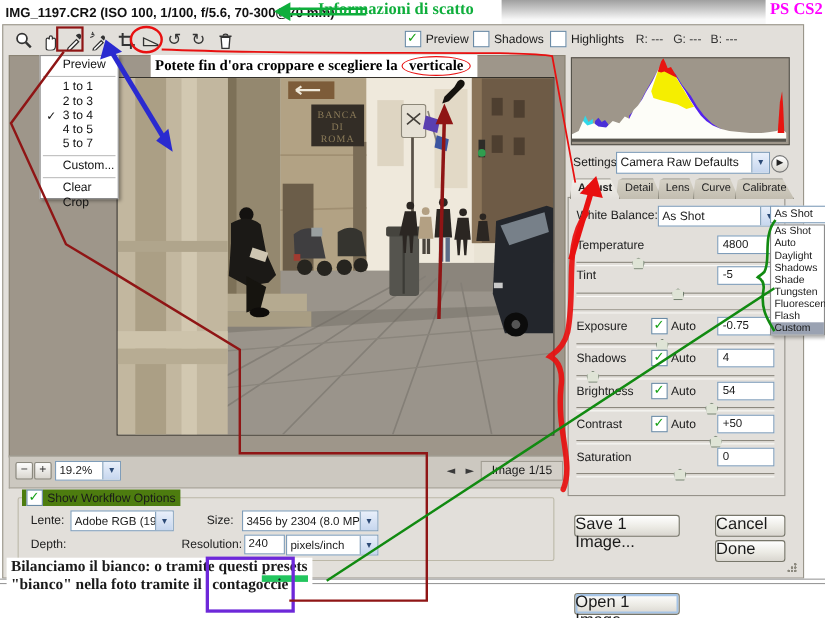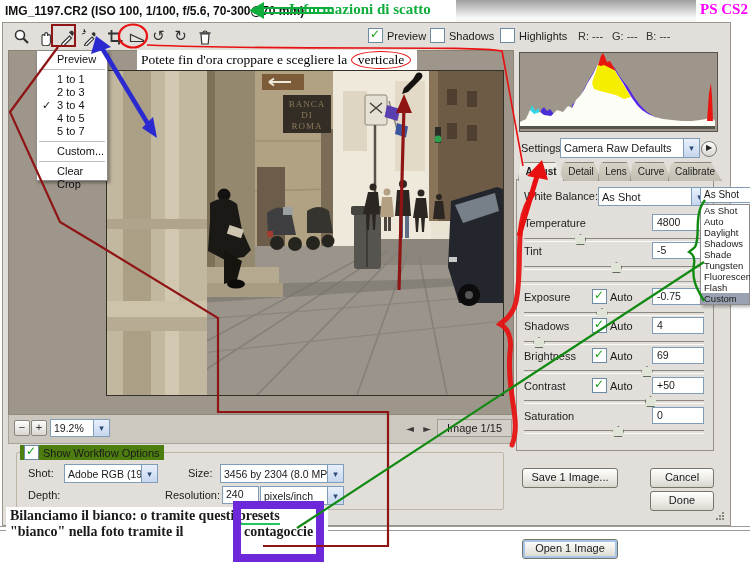--- a/index.html
+++ b/index.html
@@ -27,28 +27,28 @@
   
   .preview-area{left:8px;top:50px;width:504px;height:364px;background:#9e968a;border:1px solid #8a8374;}
   .photo{left:106px;top:70px;width:396px;height:324px;border:1px solid #34312b;}
   
   .menu{left:36px;top:50px;width:70px;background:#fff;border:1px solid #8c8c8c;
         box-shadow:2px 2px 3px rgba(0,0,0,.35);padding:2px 0;z-index:5;}
   .mi{height:13px;line-height:13px;padding-left:20px;position:relative;color:#111;}
   .mi.checked::before{content:"✓";position:absolute;left:5px;top:0;font-family:"DejaVu Sans",sans-serif;font-size:11px;}
   .msep{height:1px;background:#bdbdbd;margin:3px 2px;}
   
-  .note{background:#fff;font-family:"Liberation Serif",serif;font-weight:normal;color:#000;z-index:6;}
+  .note{background:#fff;font-family:"Liberation Serif",serif;font-weight:bold;color:#000;z-index:6;}
   .crop-note{left:137px;top:50px;font-size:13.5px;padding:2px 6px 2px 4px;white-space:nowrap;}
   .circled{border:1.6px solid #e81010;border-radius:50%;padding:0 6px 1px 6px;}
   .adjust-note{left:237px;top:342px;font-size:13.5px;line-height:17px;padding:2px 5px;white-space:nowrap;}
   .bottom-note{left:6px;top:507px;font-size:14px;line-height:15.5px;background:#fff;padding:1px 4px;z-index:6;
                font-family:"Liberation Serif",serif;font-weight:bold;white-space:nowrap;}
-  .presets-word{border-bottom:2px solid #22c55e;}
-  .boxed-word{border:8px solid #6d28d9;padding:15px 3px;margin-left:46px;}
+  .presets-word{border-bottom:6px solid #22c55e;}
+  .boxed-word{border:3px solid #6d28d9;padding:15px 3px;}
   
   .status-strip{left:8px;top:414px;width:504px;height:28px;background:#ccc8c0;border:1px solid #a8a49a;border-top:1px solid #8f8b80;}
   .sbtn{width:14px;height:14px;background:linear-gradient(#fdfdfd,#d9d6cf);border:1px solid #8a887e;border-radius:2px;
         text-align:center;line-height:12px;font-size:11px;color:#333;}
   .combo{background:#fff;border:1px solid #7f9db9;display:flex;align-items:center;overflow:hidden;}
   .cval{flex:1;padding-left:3px;white-space:nowrap;overflow:hidden;font-size:10.5px;}
   .carrow{width:15px;align-self:stretch;background:linear-gradient(#e9f0fb,#c6d6ee);border-left:1px solid #7f9db9;
           display:flex;align-items:center;justify-content:center;}
   .carrow::after{content:"▾";font-family:"DejaVu Sans",sans-serif;font-size:9px;color:#2c4a76;}
   .navarrow{font-family:"DejaVu Sans",sans-serif;font-size:10px;color:#3a3a3a;width:16px;height:15px;text-align:center;line-height:15px;}
@@ -75,21 +75,21 @@
   .psep{left:520px;top:281px;width:186px;height:2px;border-top:1px solid #a39f95;border-bottom:1px solid #f6f5f2;}
   .autolbl{margin-left:3px;}
   
   .popup-head{left:700px;top:187px;width:48px;height:14px;background:#fff;border:1px solid #7f9db9;
               font-size:10px;line-height:14px;padding-left:3px;z-index:7;}
   .popup{left:700px;top:204px;width:48px;background:#fff;border:1px solid #8c8c8c;box-shadow:2px 2px 3px rgba(0,0,0,.3);z-index:7;}
   .pi{height:11px;line-height:11px;font-size:9.5px;padding-left:3px;white-space:nowrap;}
   .pi.sel{background:#9aa2b2;}
   
   .btn{background:linear-gradient(#ffffff,#ecebe5 55%,#d9d6cf);border:1px solid #77766a;border-radius:3px;
-       text-align:center;line-height:16px;font-size:11px;color:#1a1a1a;height:18px;}
+       text-align:left;line-height:16px;font-size:15px;color:#1a1a1a;height:18px;}
   .btn.default{box-shadow:inset 0 0 0 2px #a5c4e6;margin-top:48px;}
   .grip{left:715px;top:511px;width:10px;height:10px;
         background:radial-gradient(circle at 8px 2px,#8b887d 1px,transparent 1.4px),
                    radial-gradient(circle at 5px 5px,#8b887d 1px,transparent 1.4px),
                    radial-gradient(circle at 8px 5px,#8b887d 1px,transparent 1.4px),
                    radial-gradient(circle at 2px 8px,#8b887d 1px,transparent 1.4px),
                    radial-gradient(circle at 5px 8px,#8b887d 1px,transparent 1.4px),
                    radial-gradient(circle at 8px 8px,#8b887d 1px,transparent 1.4px);}
   
   .overlay{left:0;top:0;width:750px;height:562px;z-index:10;pointer-events:none;}
@@ -284,21 +284,21 @@
   </div>
   <span class="abs navarrow" style="left:402px;top:421px">◄</span>
   <span class="abs navarrow" style="left:419px;top:421px">►</span>
   <span class="abs posbox" style="left:437px;top:419px;width:73px;height:16px">Image 1/15</span>
 
   <div class="abs group"></div>
   <div class="abs legend">
     <span class="chk checked"></span>
     <span class="chklbl">Show Workflow Options</span>
   </div>
-  <span class="abs wlabel" style="left:28px;top:467px">Shot:</span>
+  <span class="abs wlabel" style="left:28px;top:467px">Lente:</span>
   <div class="abs combo" style="left:64px;top:464px;width:92px;height:17px">
     <span class="cval">Adobe RGB (1998)</span>
       <span class="carrow"></span>
   </div>
   <span class="abs wlabel" style="left:188px;top:467px">Size:</span>
   <div class="abs combo" style="left:220px;top:464px;width:122px;height:17px">
     <span class="cval">3456 by 2304  (8.0 MP)</span>
       <span class="carrow"></span>
   </div>
   <span class="abs wlabel" style="left:28px;top:489px">Depth:</span>
@@ -374,21 +374,21 @@
   <span class="abs valbox" style="left:652px;top:317px">4</span>
   <div class="abs track" style="left:524px;top:341px">
       <span class="thumb" style="left:5%"></span>
     </div>
 
   <span class="abs slabel" style="left:524px;top:350px">Brightness</span>
   <span class="abs chkrow" style="left:592px;top:348px">
       <span class="chk checked"></span>
       <span class="autolbl">Auto</span>
     </span>
-  <span class="abs valbox" style="left:652px;top:347px">69</span>
+  <span class="abs valbox" style="left:652px;top:347px">54</span>
   <div class="abs track" style="left:524px;top:370px">
       <span class="thumb" style="left:65%"></span>
     </div>
 
   <span class="abs slabel" style="left:524px;top:380px">Contrast</span>
   <span class="abs chkrow" style="left:592px;top:378px">
       <span class="chk checked"></span>
       <span class="autolbl">Auto</span>
     </span>
   <span class="abs valbox" style="left:652px;top:377px">+50</span>

